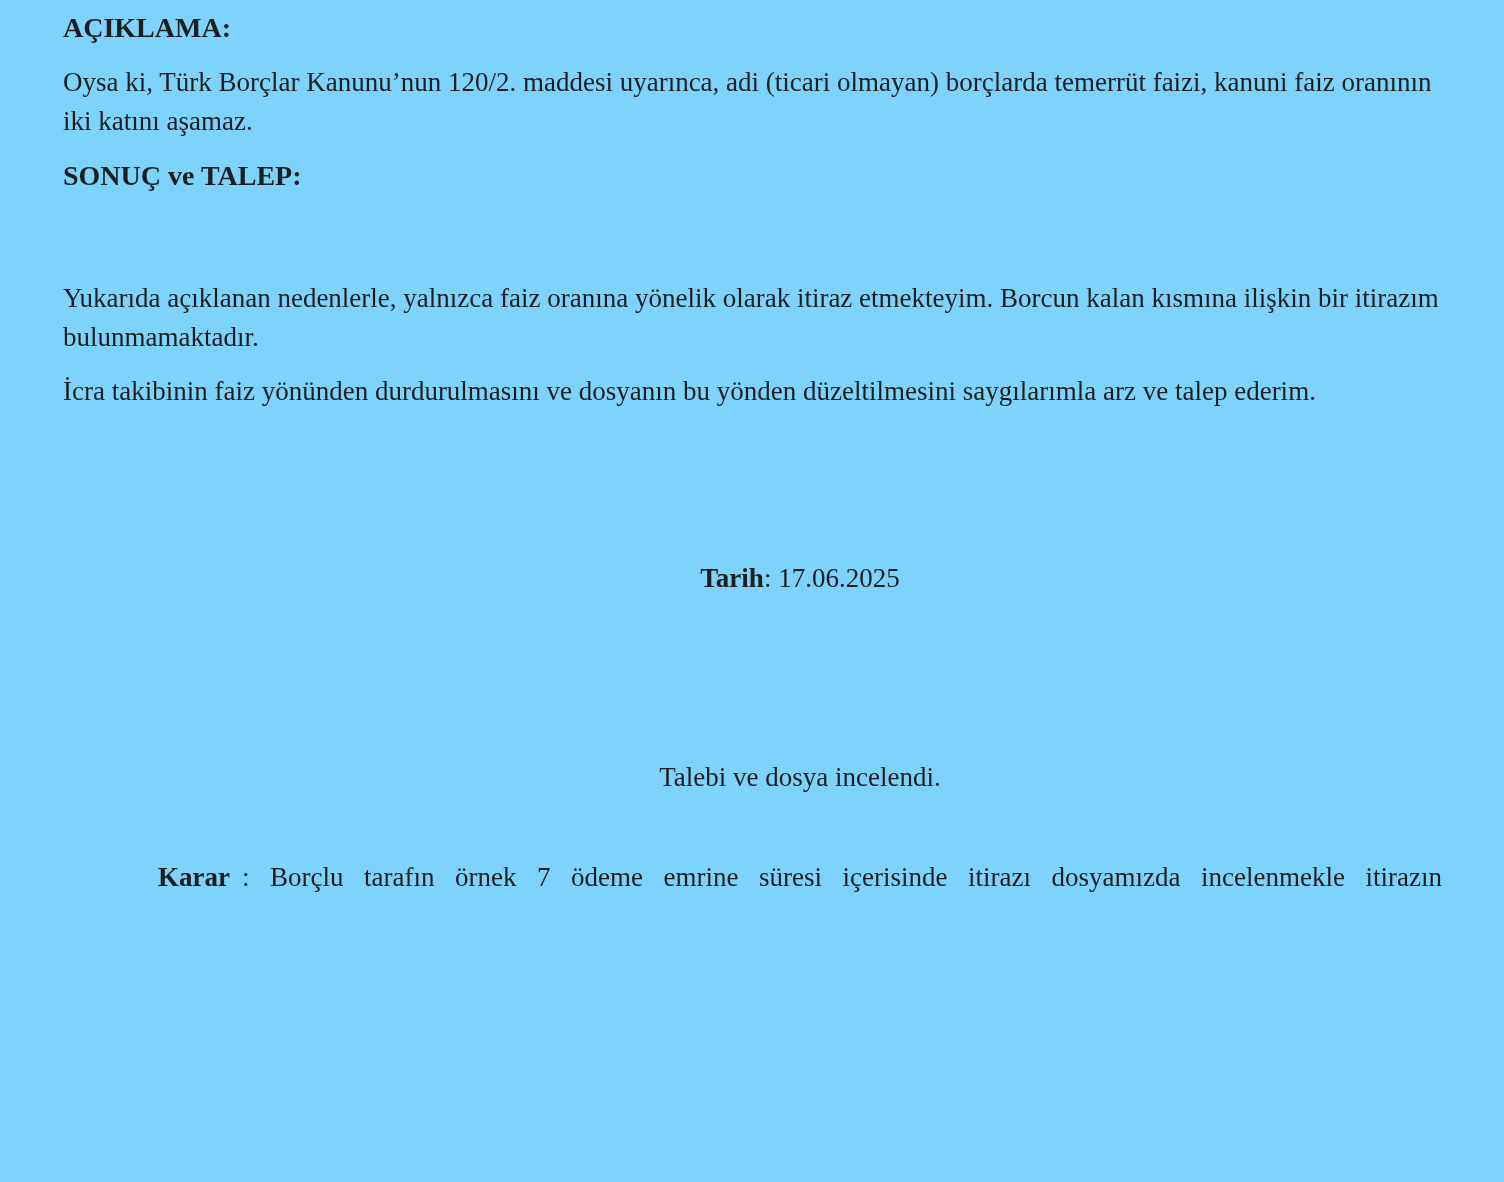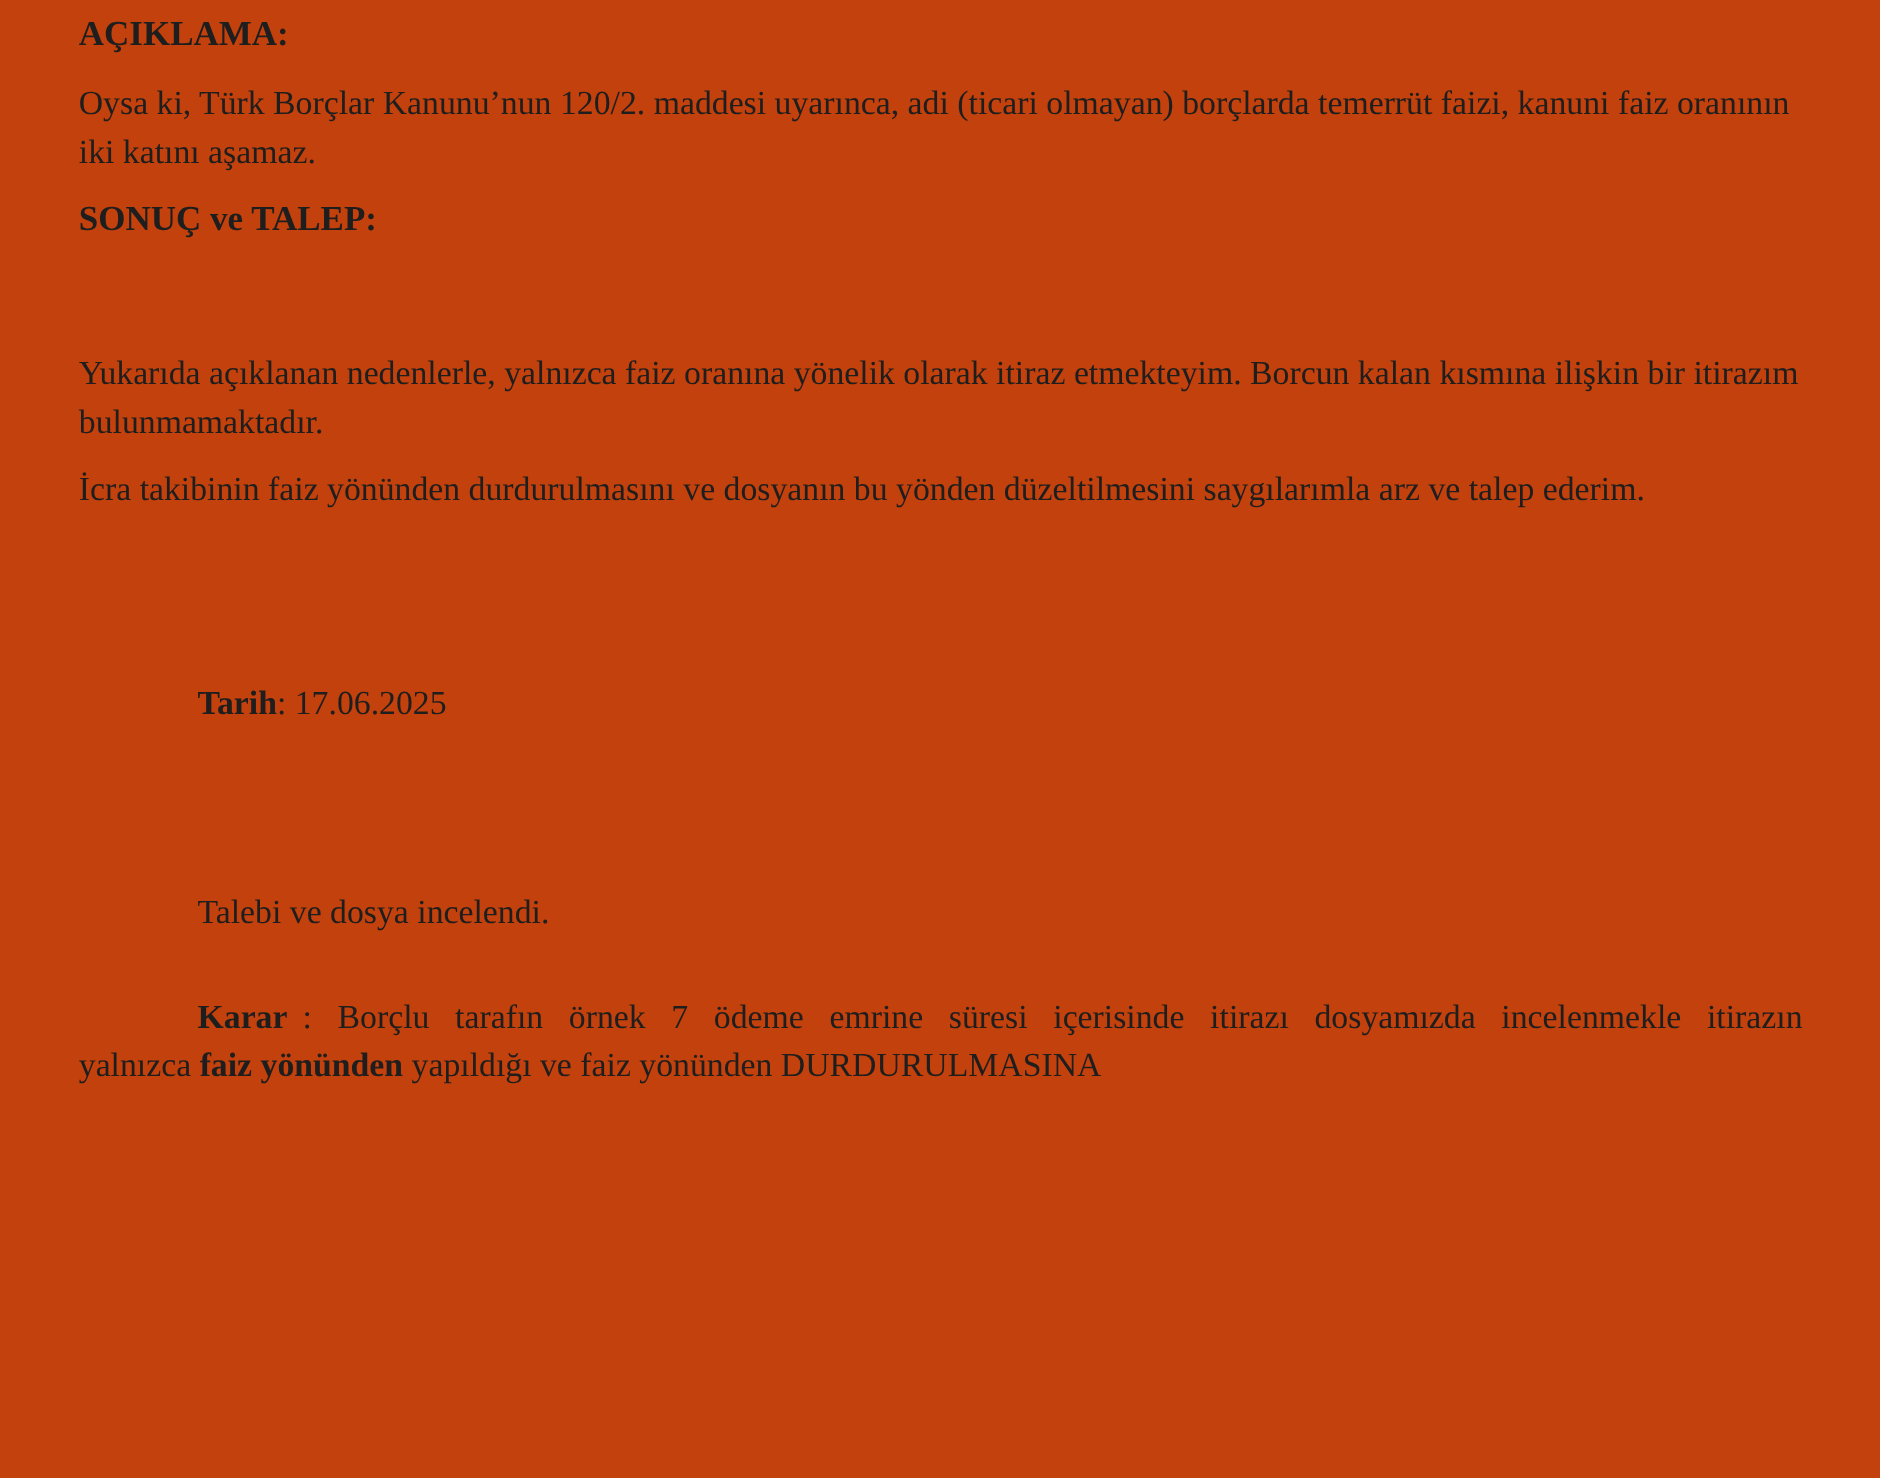--- a/index.html
+++ b/index.html
@@ -12,21 +12,21 @@
   }
   .page {
     box-sizing: border-box;
     width: 1504px;
     height: 1182px;
     padding: 8px 62px 0 63px;
     font-family: "Liberation Serif", "DejaVu Serif", serif;
     font-size: 27px;
     line-height: 39px;
     color: #1e1e1e;
-    background: #c2410c;
+    background: #7dd3fc;
   }
   .heading {
     font-weight: bold;
     font-size: 28px;
     margin: 0 0 16px 0;
   }
   .heading-sonuc {
     font-weight: bold;
     font-size: 28px;
     margin: 0;
@@ -35,21 +35,22 @@
     margin: 0 0 15px 0;
     text-align: left;
   }
   .para-last {
     margin: 0;
   }
   .indent {
     text-indent: 95px;
   }
   .line {
-    margin: 0;
+    margin: 16px;
+    text-align: center;
   }
   .b { font-weight: bold; }
   .spacer-sonuc   { height: 84px; }
   .spacer-body    { height: 132px; }
   .spacer-tarih   { height: 128px; }
   .spacer-talebi  { height: 45px; }
   .karar-line1 {
     text-align: justify;
     text-align-last: justify;
     text-indent: 95px;
@@ -87,17 +88,16 @@
   <div class="spacer-tarih"></div>
 
   <div class="line indent">Talebi ve dosya incelendi.</div>
 
   <div class="spacer-talebi"></div>
 
   <div>
     <div class="karar-line1"><span class="b">Karar</span><span class="karar-sep">:</span>
       <span>Borçlu tarafın örnek 7 ödeme emrine süresi içerisinde itirazı dosyamızda incelenmekle itirazın</span>
     </div>
-    <div class="karar-line2"><span>yalnızca </span><span class="b">faiz yönünden</span><span> yapıldığı ve faiz yönünden DURDURULMASINA</span></div>
   </div>
 
 
 </div>
 
 </body></html>

